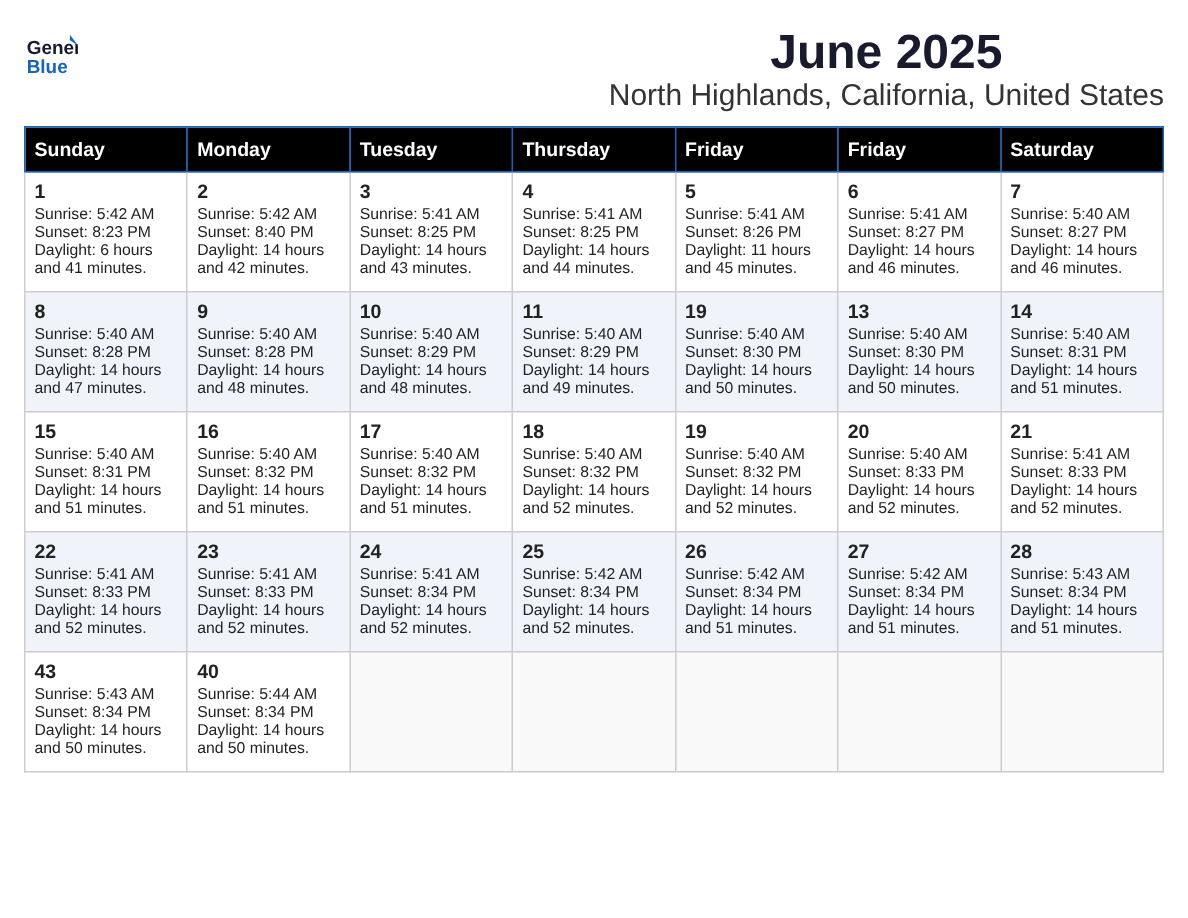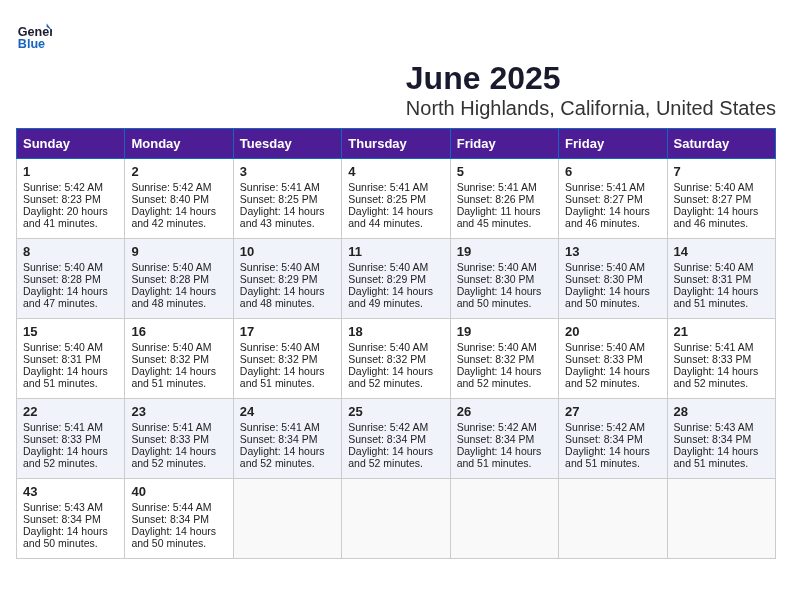--- a/index.html
+++ b/index.html
@@ -19,39 +19,38 @@
     .logo {
       display: flex;
       align-items: center;
       gap: 6px;
     }
     .logo-icon {
       width: 36px;
       height: 36px;
     }
     .title-area {
-      text-align: left;
-      margin-top: 44px;
+      text-align: center;
     }
     .calendar-title {
       font-size: 32px;
       font-weight: bold;
       color: #1a1a2e;
     }
     .calendar-subtitle {
       font-size: 20px;
       color: #333;
     }
     table {
       width: 100%;
       border-collapse: collapse;
       border: 1px solid #ccc;
     }
     thead tr th {
-      background-color: #4c1d95;
+      background-color: #000000;
       color: #fff;
       font-size: 13px;
       font-weight: bold;
       padding: 7px 6px;
       text-align: left;
       border: 1px solid #1565c0;
     }
     tbody tr td {
       border: 1px solid #ccc;
       vertical-align: top;
@@ -104,21 +103,21 @@
         <th>Monday</th>
         <th>Tuesday</th>
         <th>Thursday</th>
         <th>Friday</th>
         <th>Friday</th>
         <th>Saturday</th>
       </tr>
   </thead>
   <tbody id="calendar-body">
   <tr>
-        <td><span class="day-num">1</span><span>Sunrise: 5:42 AM</span><br><span>Sunset: 8:23 PM</span><br><span>Daylight: 20 hours and 41 minutes.</span></td>
+        <td><span class="day-num">1</span><span>Sunrise: 5:42 AM</span><br><span>Sunset: 8:23 PM</span><br><span>Daylight: 6 hours and 41 minutes.</span></td>
         <td><span class="day-num">2</span><span>Sunrise: 5:42 AM</span><br><span>Sunset: 8:40 PM</span><br><span>Daylight: 14 hours and 42 minutes.</span></td>
         <td><span class="day-num">3</span><span>Sunrise: 5:41 AM</span><br><span>Sunset: 8:25 PM</span><br><span>Daylight: 14 hours and 43 minutes.</span></td>
         <td><span class="day-num">4</span><span>Sunrise: 5:41 AM</span><br><span>Sunset: 8:25 PM</span><br><span>Daylight: 14 hours and 44 minutes.</span></td>
         <td><span class="day-num">5</span><span>Sunrise: 5:41 AM</span><br><span>Sunset: 8:26 PM</span><br><span>Daylight: 11 hours and 45 minutes.</span></td>
         <td><span class="day-num">6</span><span>Sunrise: 5:41 AM</span><br><span>Sunset: 8:27 PM</span><br><span>Daylight: 14 hours and 46 minutes.</span></td>
         <td><span class="day-num">7</span><span>Sunrise: 5:40 AM</span><br><span>Sunset: 8:27 PM</span><br><span>Daylight: 14 hours and 46 minutes.</span></td>
       </tr>
       <tr>
         <td><span class="day-num">8</span><span>Sunrise: 5:40 AM</span><br><span>Sunset: 8:28 PM</span><br><span>Daylight: 14 hours and 47 minutes.</span></td>
         <td><span class="day-num">9</span><span>Sunrise: 5:40 AM</span><br><span>Sunset: 8:28 PM</span><br><span>Daylight: 14 hours and 48 minutes.</span></td>

